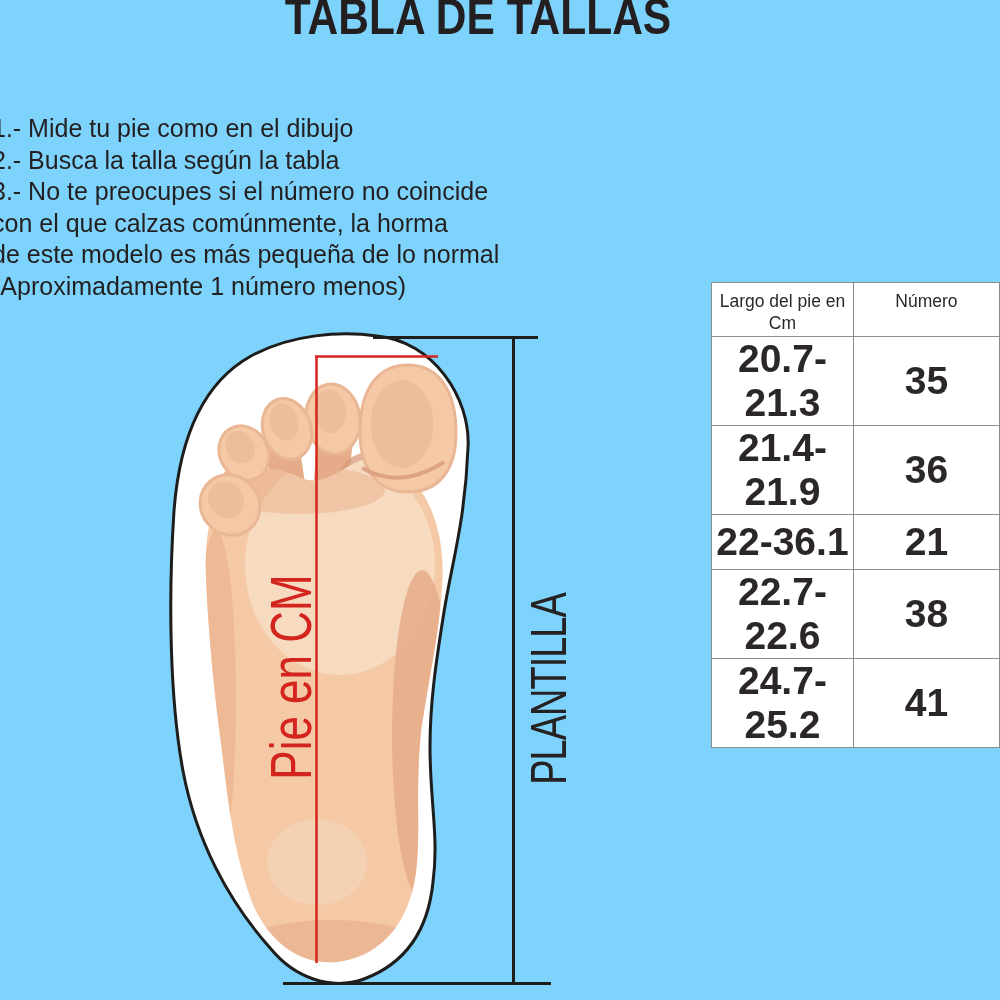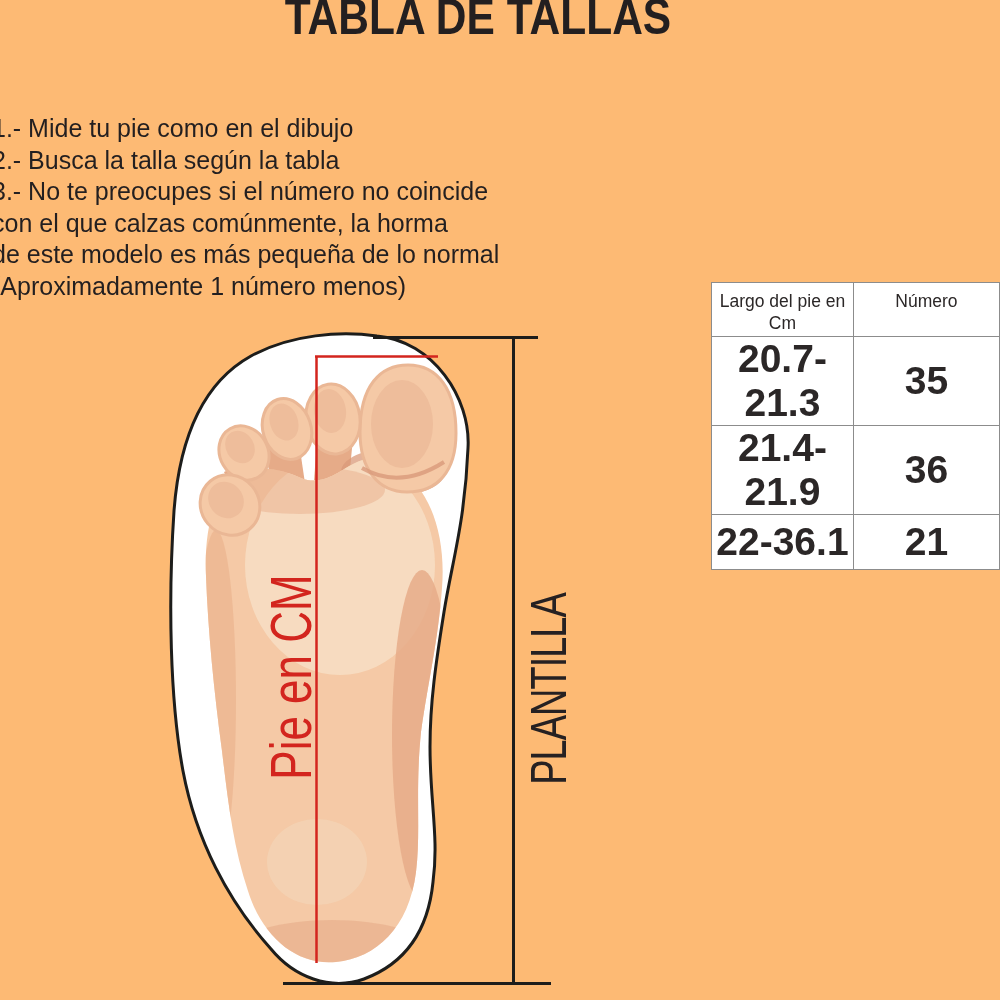--- a/index.html
+++ b/index.html
@@ -1,18 +1,18 @@
 <!DOCTYPE html>
 <html><head>
 <meta charset="utf-8">
 <style>
   html,body{margin:0;padding:0;background:#fff;}
   #canvas{
     position:relative;width:1000px;height:1000px;overflow:hidden;
-    background:#fdba74;font-family:"Liberation Sans",sans-serif;color:#231f20;
+    background:#7dd3fc;font-family:"Liberation Sans",sans-serif;color:#231f20;
   }
   .abs{position:absolute;}
   
   #title{
     left:0;top:-8px;width:956px;text-align:center;
     font-size:50px;line-height:50px;font-weight:bold;letter-spacing:0px;
     transform:scaleX(.85);transform-origin:50% 50%;
     white-space:nowrap;color:#231f20;
   }
   
@@ -152,16 +152,24 @@
       <td class="col-size">35</td>
     </tr>
     <tr>
       <td class="col-range">21.4-21.9</td>
       <td class="col-size">36</td>
     </tr>
     <tr>
       <td class="col-range">22-36.1</td>
       <td class="col-size">21</td>
     </tr>
+    <tr>
+      <td class="col-range">22.7-22.6</td>
+      <td class="col-size">38</td>
+    </tr>
+    <tr>
+      <td class="col-range">24.7-25.2</td>
+      <td class="col-size">41</td>
+    </tr>
   </tbody>
     </table>
 
 </div>
 
 </body></html>

